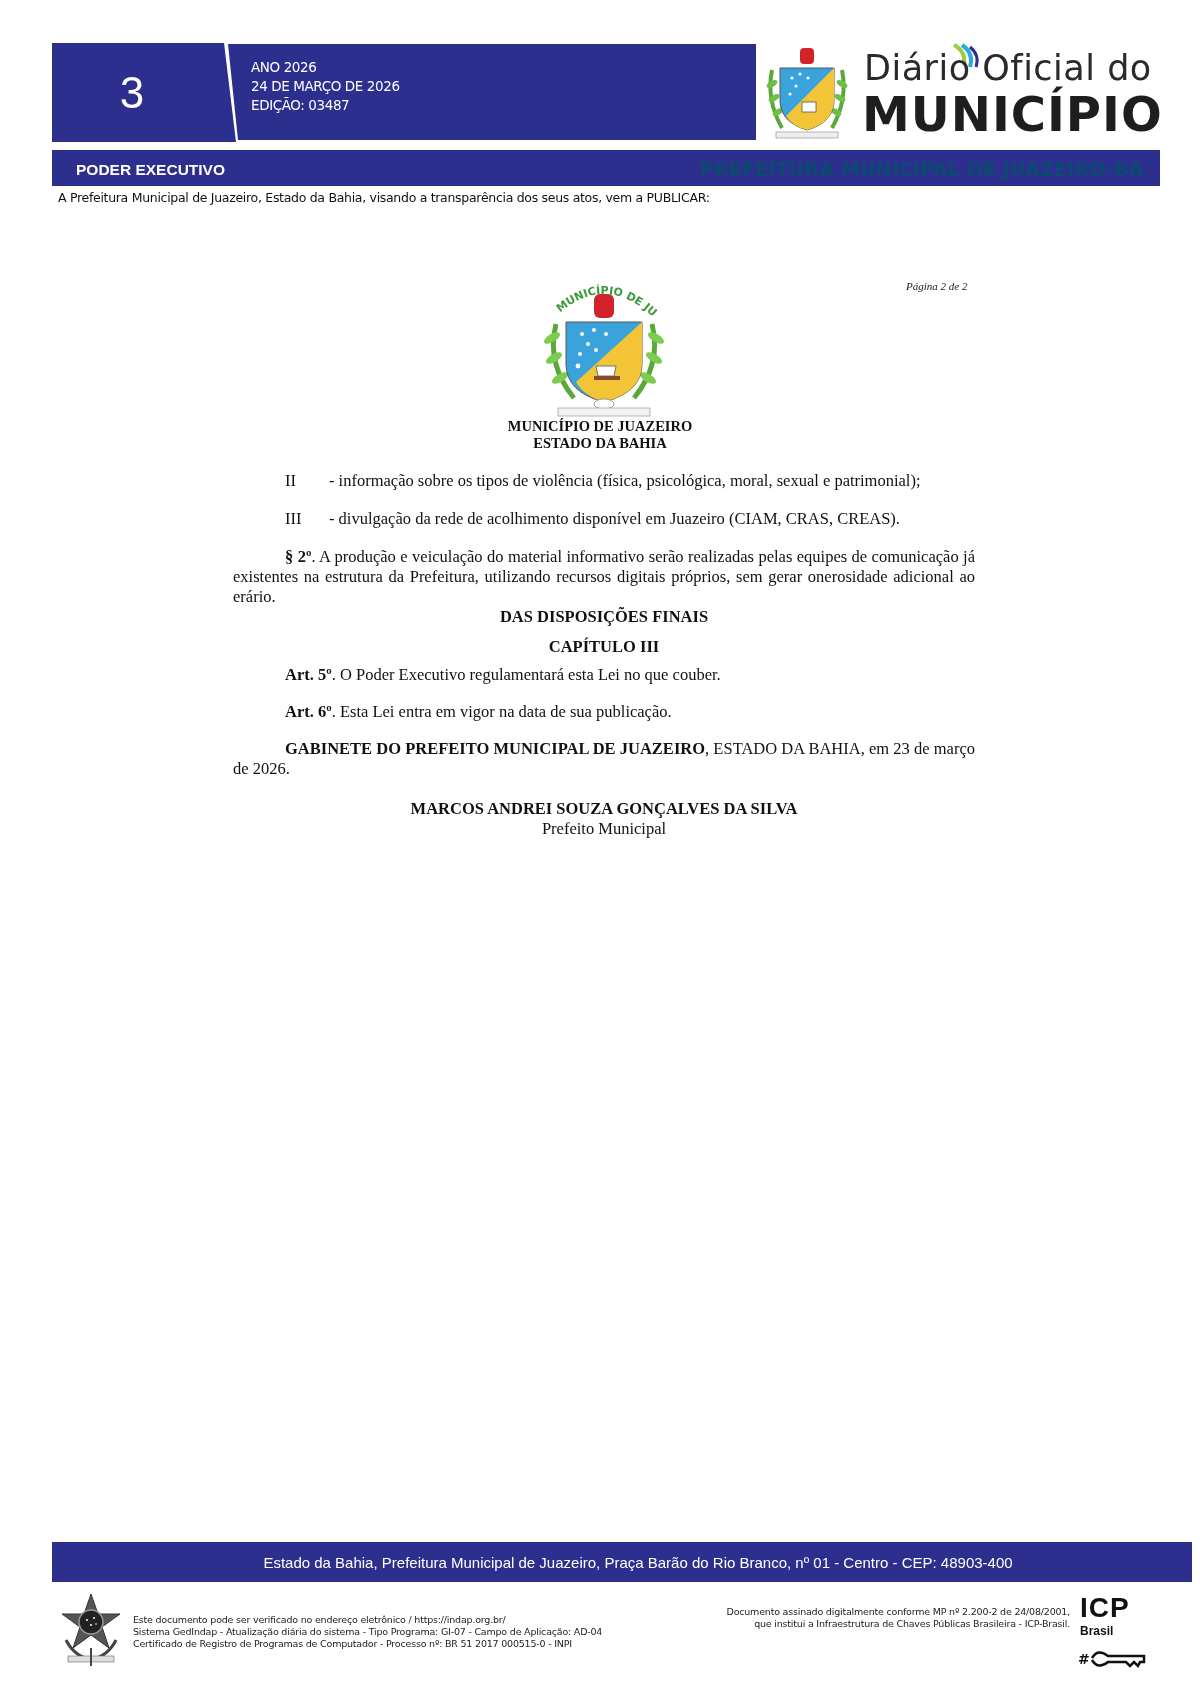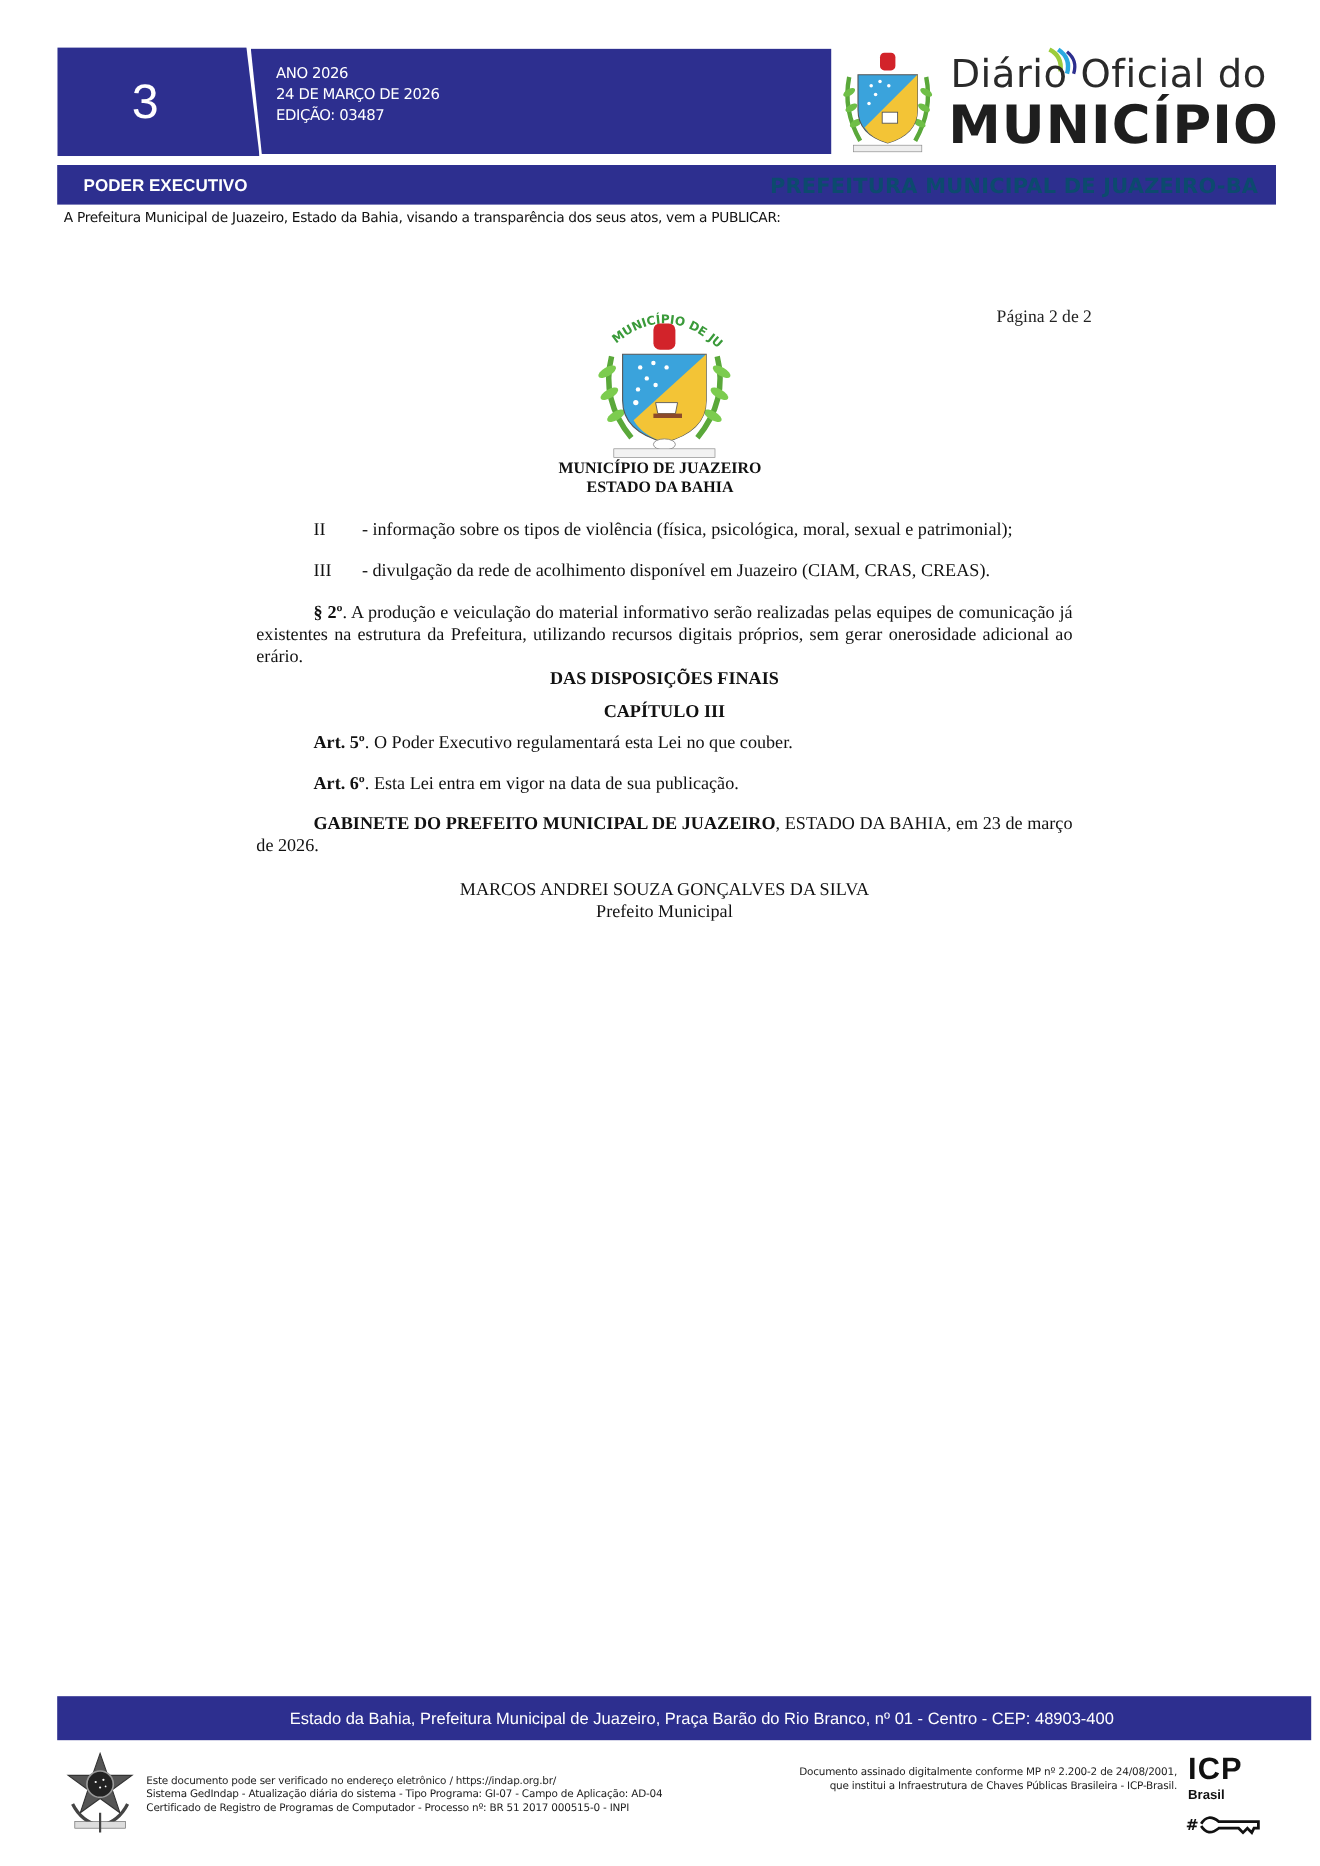--- a/index.html
+++ b/index.html
@@ -16,31 +16,31 @@
   .brand-line2 { left: 862px; top: 86px; font-size: 48px; color: #1e1e1e; font-family: "DejaVu Sans", sans-serif; font-weight: bold; letter-spacing: 1px; }
   .brand-swoosh { left: 950px; top: 43px; width: 36px; height: 28px; }
 
   .section-bar { left: 52px; top: 150px; width: 1108px; height: 36px; background: #2d2f8f; }
   .section-left { left: 62px; top: 161px; color: #fff; font-size: 15.5px; font-weight: bold; font-family: "Liberation Sans", sans-serif; margin-left: 14px; }
   .section-right { left: 700px; top: 158px; color: #0c4a6e; font-size: 19px; font-weight: bold; font-family: "DejaVu Sans", sans-serif; letter-spacing: 0.2px; }
   .intro { left: 58px; top: 190px; font-size: 12.5px; color: #111; font-family: "DejaVu Sans", sans-serif; letter-spacing: -0.3px; }
 
   
   .crest-big { left: 540px; top: 274px; width: 128px; height: 146px; }
-  .page-indicator { left: 906px; top: 280px; font-family: "Liberation Serif", serif; font-size: 16px; color: #222; }
+  .page-indicator { left: 906px; top: 280px; font-family: "Liberation Serif", serif; font-size: 11px; color: #222; font-style: italic; }
   .municipio-title { left: 400px; width: 400px; top: 418px; text-align: center; font-family: "Liberation Serif", serif; font-weight: bold; font-size: 14.5px; line-height: 17px; color: #111; }
 
   .doc { left: 233px; width: 742px; font-family: "Liberation Serif", serif; font-size: 16.5px; line-height: 20px; color: #111; }
   .doc p { margin: 0; text-align: justify; }
   .indent { text-indent: 52px; }
   .center { text-align: center !important; }
   .b { font-weight: bold; }
   .roman { display: inline-block; width: 44px; text-indent: 0; }
 
-  .sig-name { font-weight: normal; }
+  .sig-name { font-weight: bold; }
 
   
   .footer-bar { left: 52px; top: 1542px; width: 1108px; height: 40px; background: #2d2f8f; color: #fff; display: flex; align-items: center; justify-content: center; font-size: 15px; font-family: "Liberation Sans", sans-serif; padding-left: 32px; }
   .seal { left: 54px; top: 1590px; width: 74px; height: 78px; }
   .footer-left { left: 133px; top: 1614px; font-size: 9.5px; line-height: 12px; color: #222; font-family: "DejaVu Sans", sans-serif; letter-spacing: -0.2px; }
   .footer-right { left: 640px; width: 430px; top: 1606px; text-align: right; font-size: 9.5px; line-height: 12px; color: #222; font-family: "DejaVu Sans", sans-serif; letter-spacing: -0.2px; }
   .icp-text1 { left: 1080px; top: 1594px; font-size: 28px; font-weight: bold; font-family: "Liberation Sans", sans-serif; line-height: 28px; color: #111; letter-spacing: 1px; }
   .icp-text2 { left: 1080px; top: 1620px; font-size: 12px; font-weight: bold; font-family: "Liberation Sans", sans-serif; line-height: 22px; color: #111; }
 </style>
 </head>

